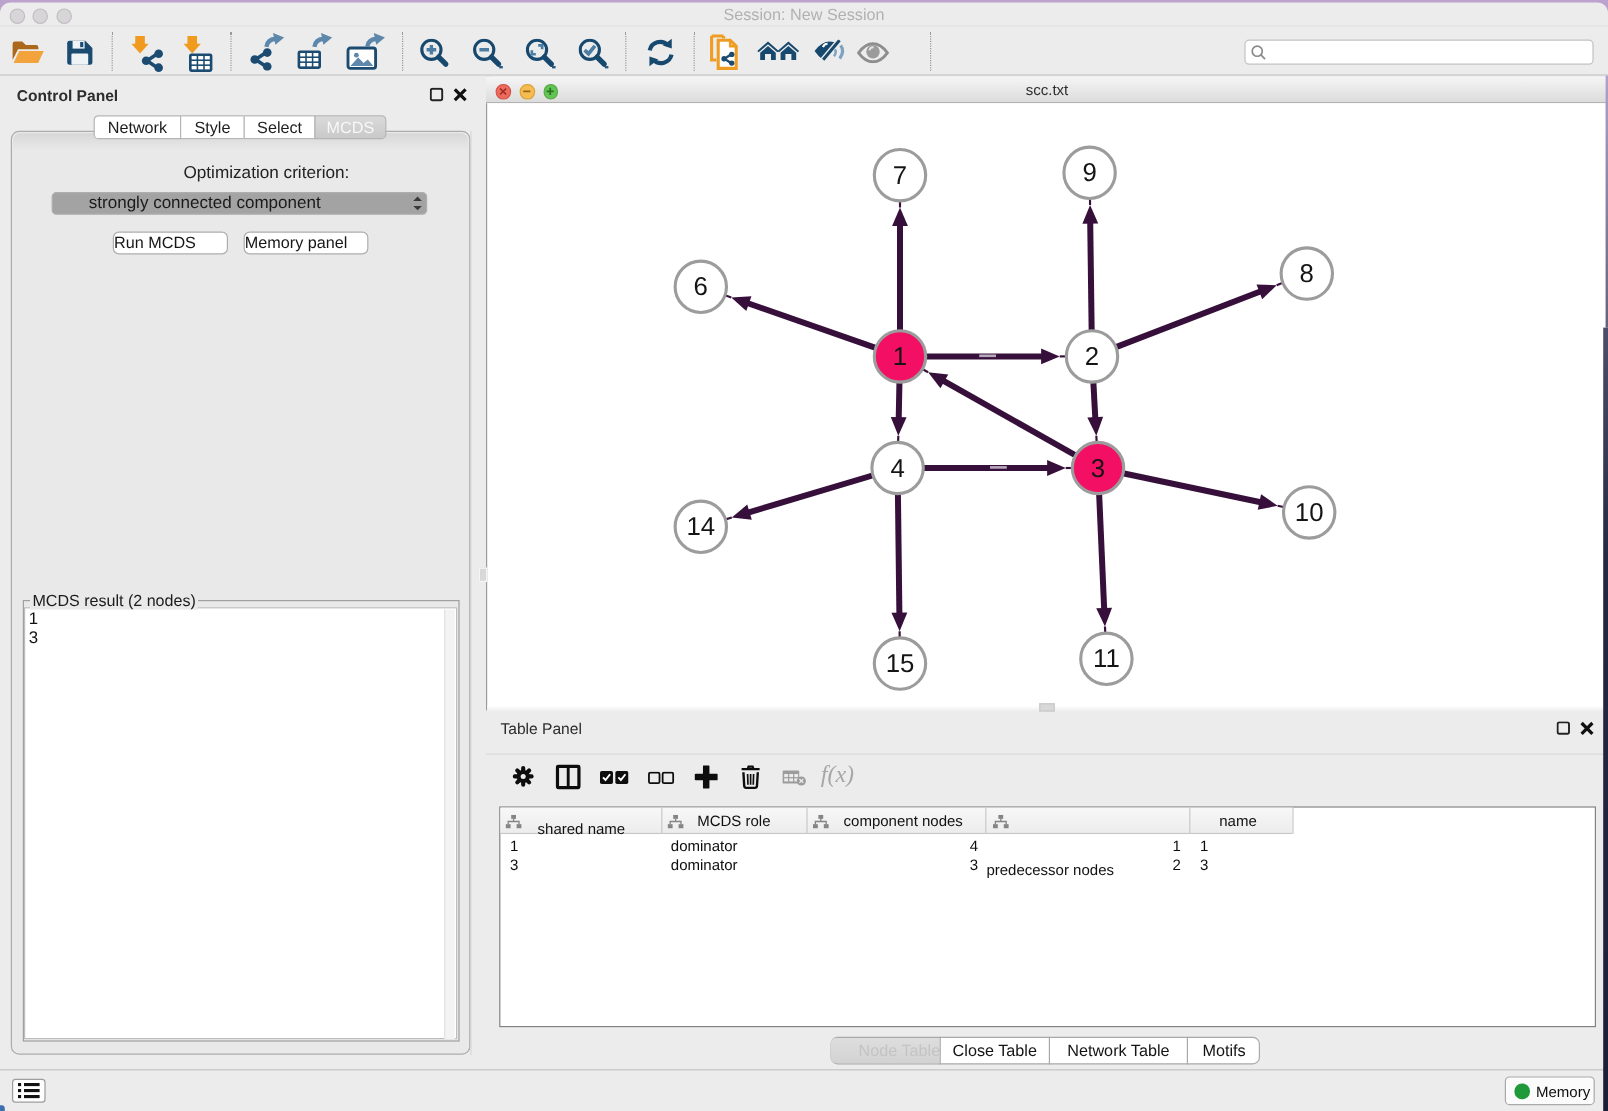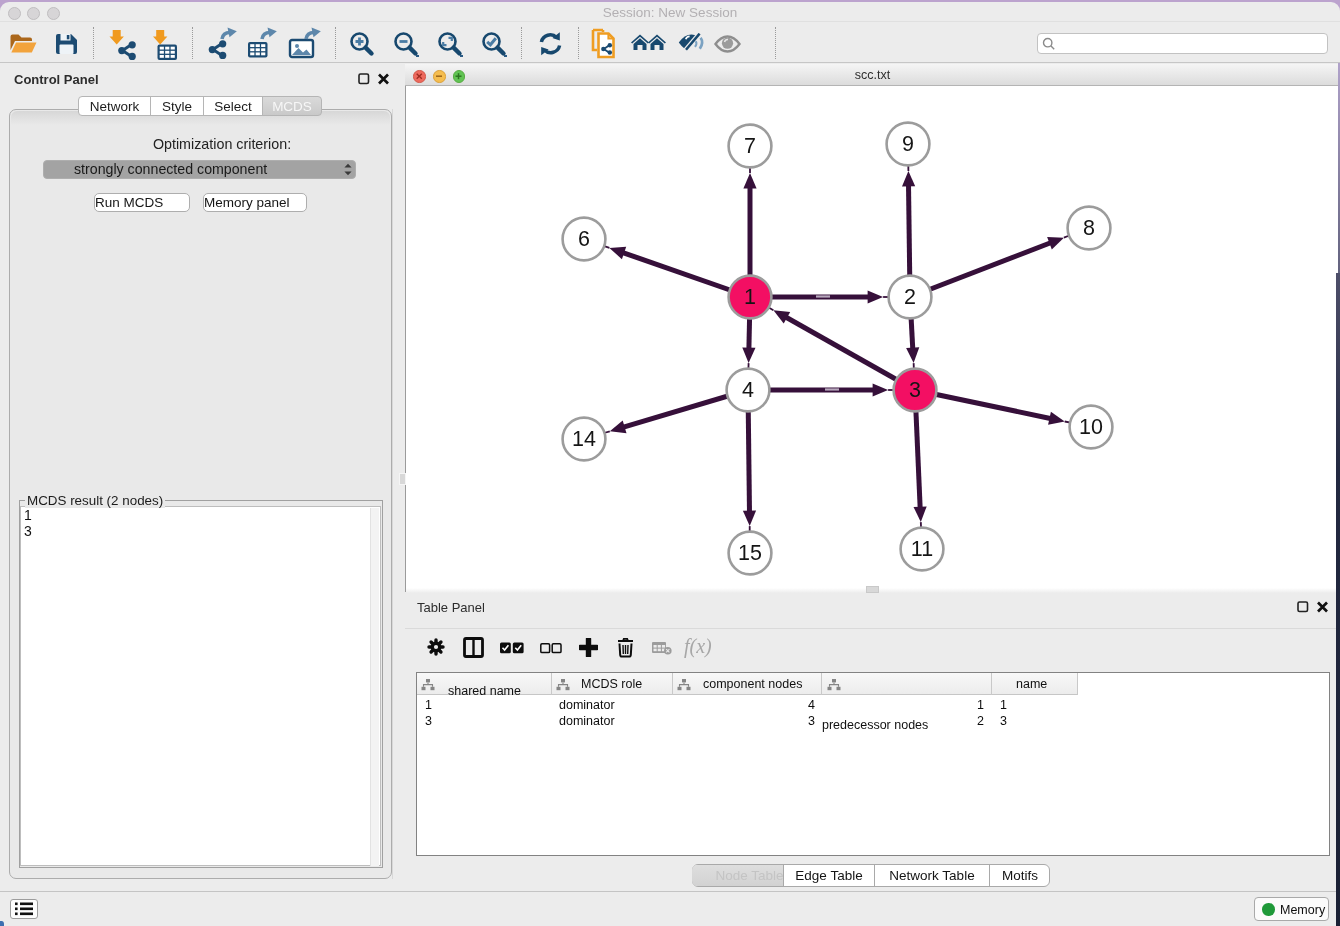--- a/index.html
+++ b/index.html
@@ -450,21 +450,21 @@
 <div class="cell" style="left:559px;top:714px;">dominator</div>
 <div class="cell" style="left:755px;top:714px;width:60px;text-align:right;">3</div>
 <div class="cell" style="left:924px;top:714px;width:60px;text-align:right;">2</div>
 <div class="cell" style="left:1000px;top:714px;">3</div>
   </div>
 <div class="seg" style="left:692px;width:358px;border-radius:6px;"></div>
 <div id="segs">
     <div class="abs" style="left:692px;top:865px;width:91px;height:21px;background:linear-gradient(#dedede,#d2d2d2);border-radius:5px 0 0 5px;"></div>
 <div class="abs" style="left:692px;top:865px;width:91px;height:21px;line-height:21px;text-align:center;font-size:13.5px;color:#c4c4c4;margin-left:12px;">Node Table</div>
 <div class="abs" style="left:783px;top:864px;width:1px;height:23px;background:#a9a9a9;"></div>
-<div class="abs" style="left:784px;top:865px;width:90px;height:21px;line-height:21px;text-align:center;font-size:13.5px;color:#141414;">Edge Table</div>
+<div class="abs" style="left:784px;top:865px;width:90px;height:21px;line-height:21px;text-align:center;font-size:13.5px;color:#141414;">Close Table</div>
 <div class="abs" style="left:874px;top:864px;width:1px;height:23px;background:#a9a9a9;"></div>
 <div class="abs" style="left:875px;top:865px;width:114px;height:21px;line-height:21px;text-align:center;font-size:13.5px;color:#141414;">Network Table</div>
 <div class="abs" style="left:989px;top:864px;width:1px;height:23px;background:#a9a9a9;"></div>
 <div class="abs" style="left:990px;top:865px;width:60px;height:21px;line-height:21px;text-align:center;font-size:13.5px;color:#141414;">Motifs</div>
   </div>
 
 <div class="status"></div>
 <div class="listbtn"></div>
 <svg class="abs" style="left:15px;top:902px;" width="19" height="14" viewBox="0 0 19 14">
     <g fill="#111">

